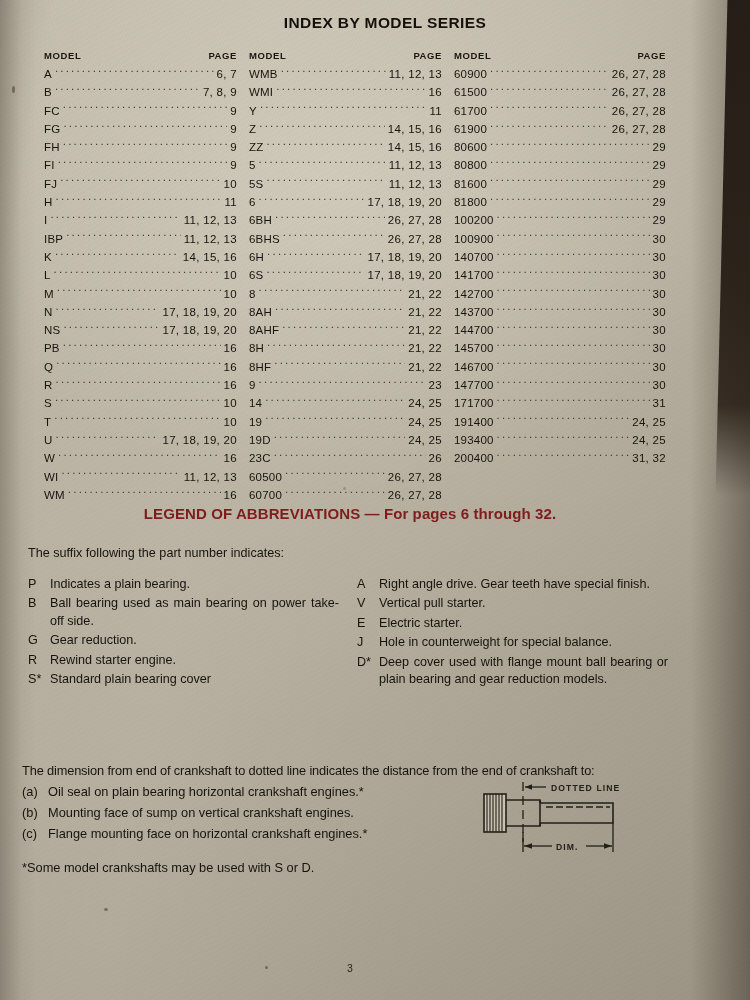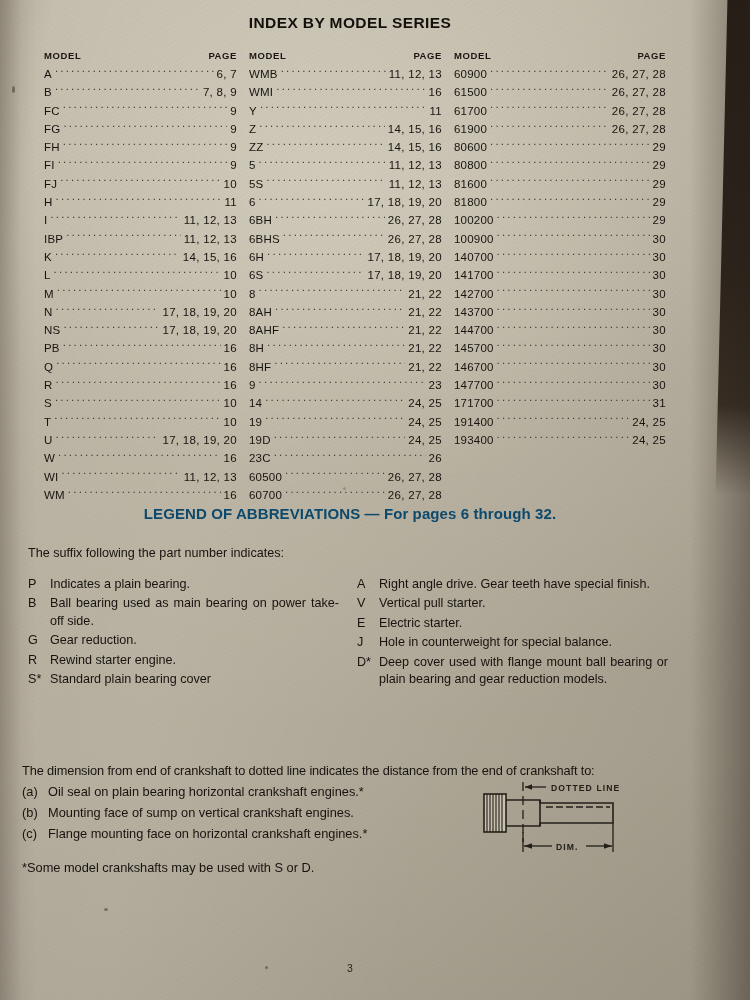--- a/index.html
+++ b/index.html
@@ -78,20 +78,21 @@
   .index-title {
     position: absolute;
     top: 14px;
     left: 0;
     width: 700px;
     text-align: center;
     font-size: 15.5px;
     font-weight: bold;
     letter-spacing: 0.4px;
     color: #14110d;
+    padding-left: 35px;
   }
 
   .index-cols {
     position: absolute;
     top: 50px;
     left: 44px;
     width: 660px;
     display: flex;
     gap: 0px;
   }
@@ -146,21 +147,21 @@
   
   .legend-title {
     position: absolute;
     top: 505px;
     left: 0;
     width: 700px;
     text-align: center;
     font-size: 15px;
     font-weight: bold;
     letter-spacing: 0.1px;
-    color: #0c4a6e;
+    color: #7f1d1d;
   }
   .legend-intro {
     position: absolute;
     top: 546px;
     left: 28px;
     font-size: 12.6px;
     color: #17140f;
   }
   .legend-cols {
     position: absolute;
@@ -602,20 +603,25 @@
             </div>
             <div class="idx-row">
               <span class="idx-model">191400</span>
               <span class="idx-dots"></span>
               <span class="idx-page">24, 25</span>
             </div>
             <div class="idx-row">
               <span class="idx-model">193400</span>
               <span class="idx-dots"></span>
               <span class="idx-page">24, 25</span>
+            </div>
+            <div class="idx-row">
+              <span class="idx-model">200400</span>
+              <span class="idx-dots"></span>
+              <span class="idx-page">31, 32</span>
             </div>
           </div>
       </div>
     </div>
 
     <div class="legend-title">LEGEND OF ABBREVIATIONS — For pages 6 through 32.</div>
     <div class="legend-intro">The suffix following the part number indicates:</div>
 
     <div class="legend-cols">
       <div class="legend-col left">

